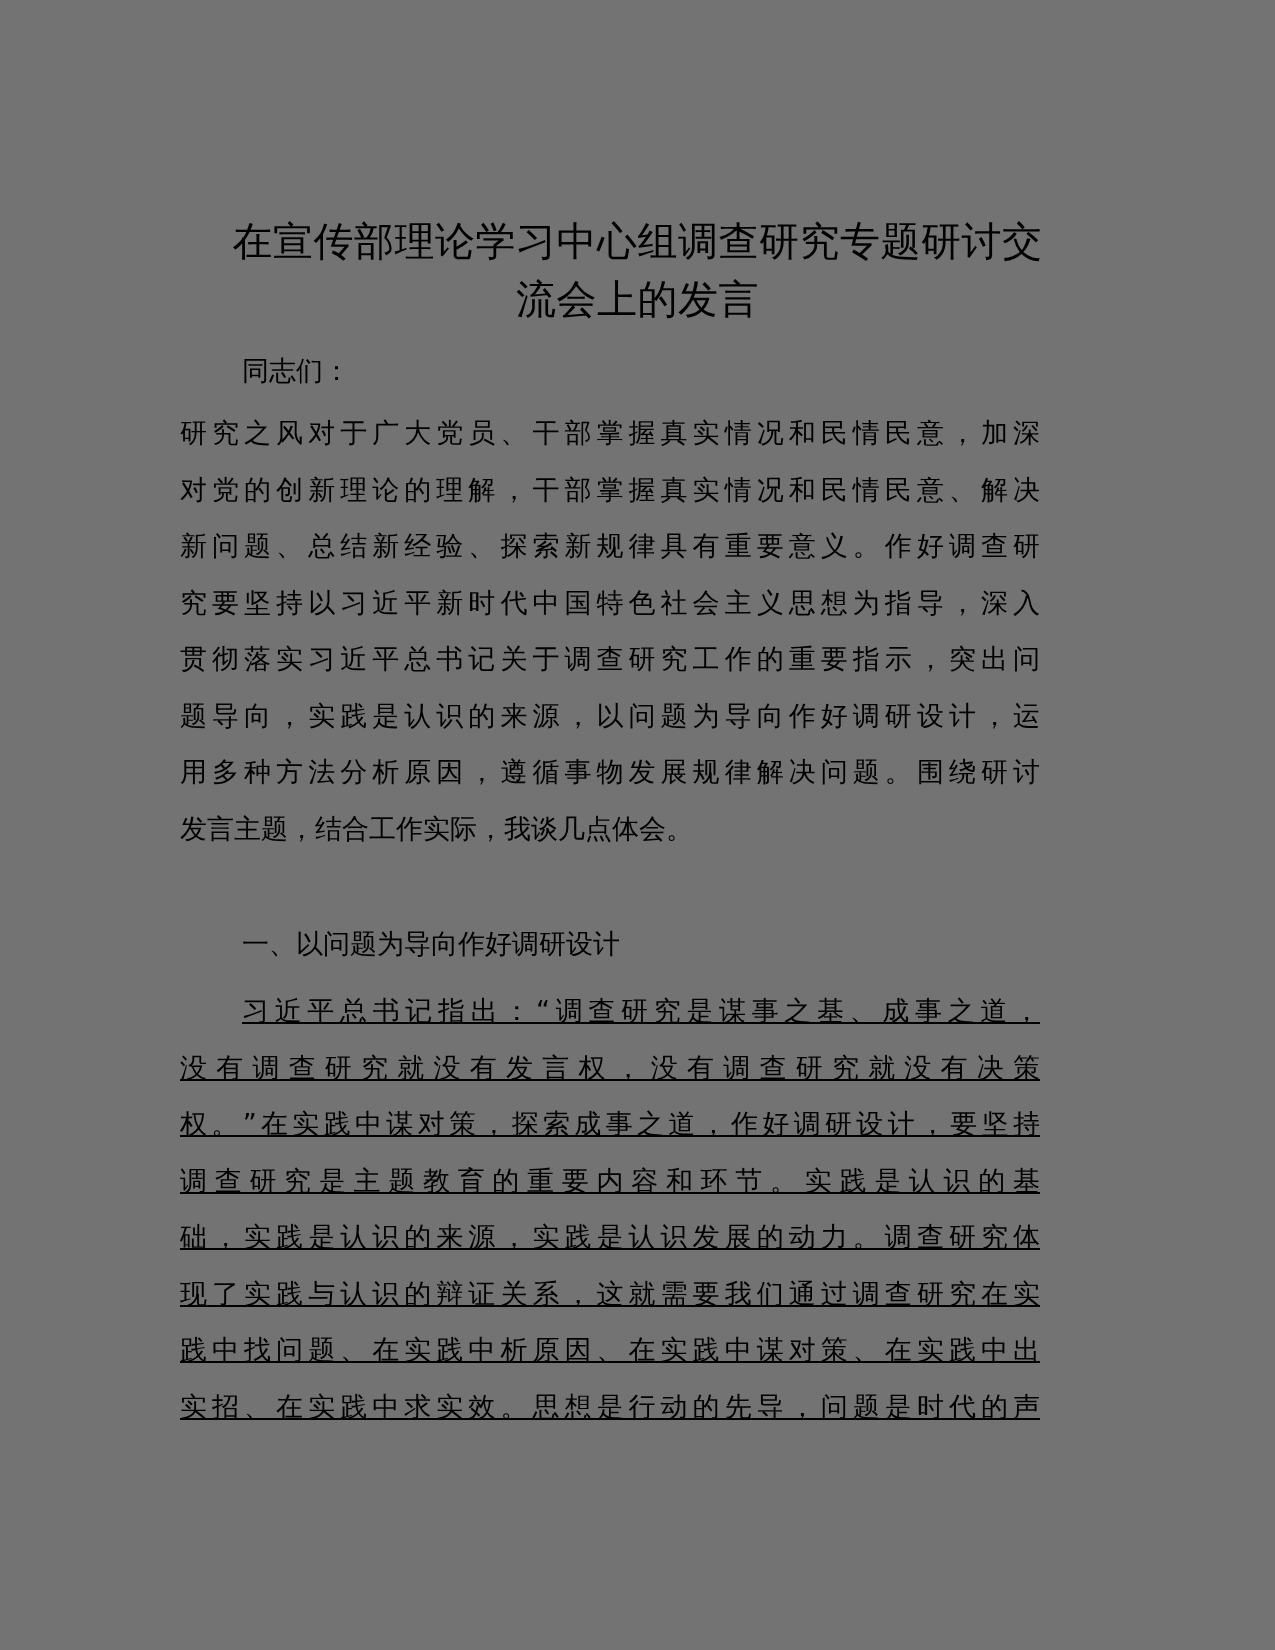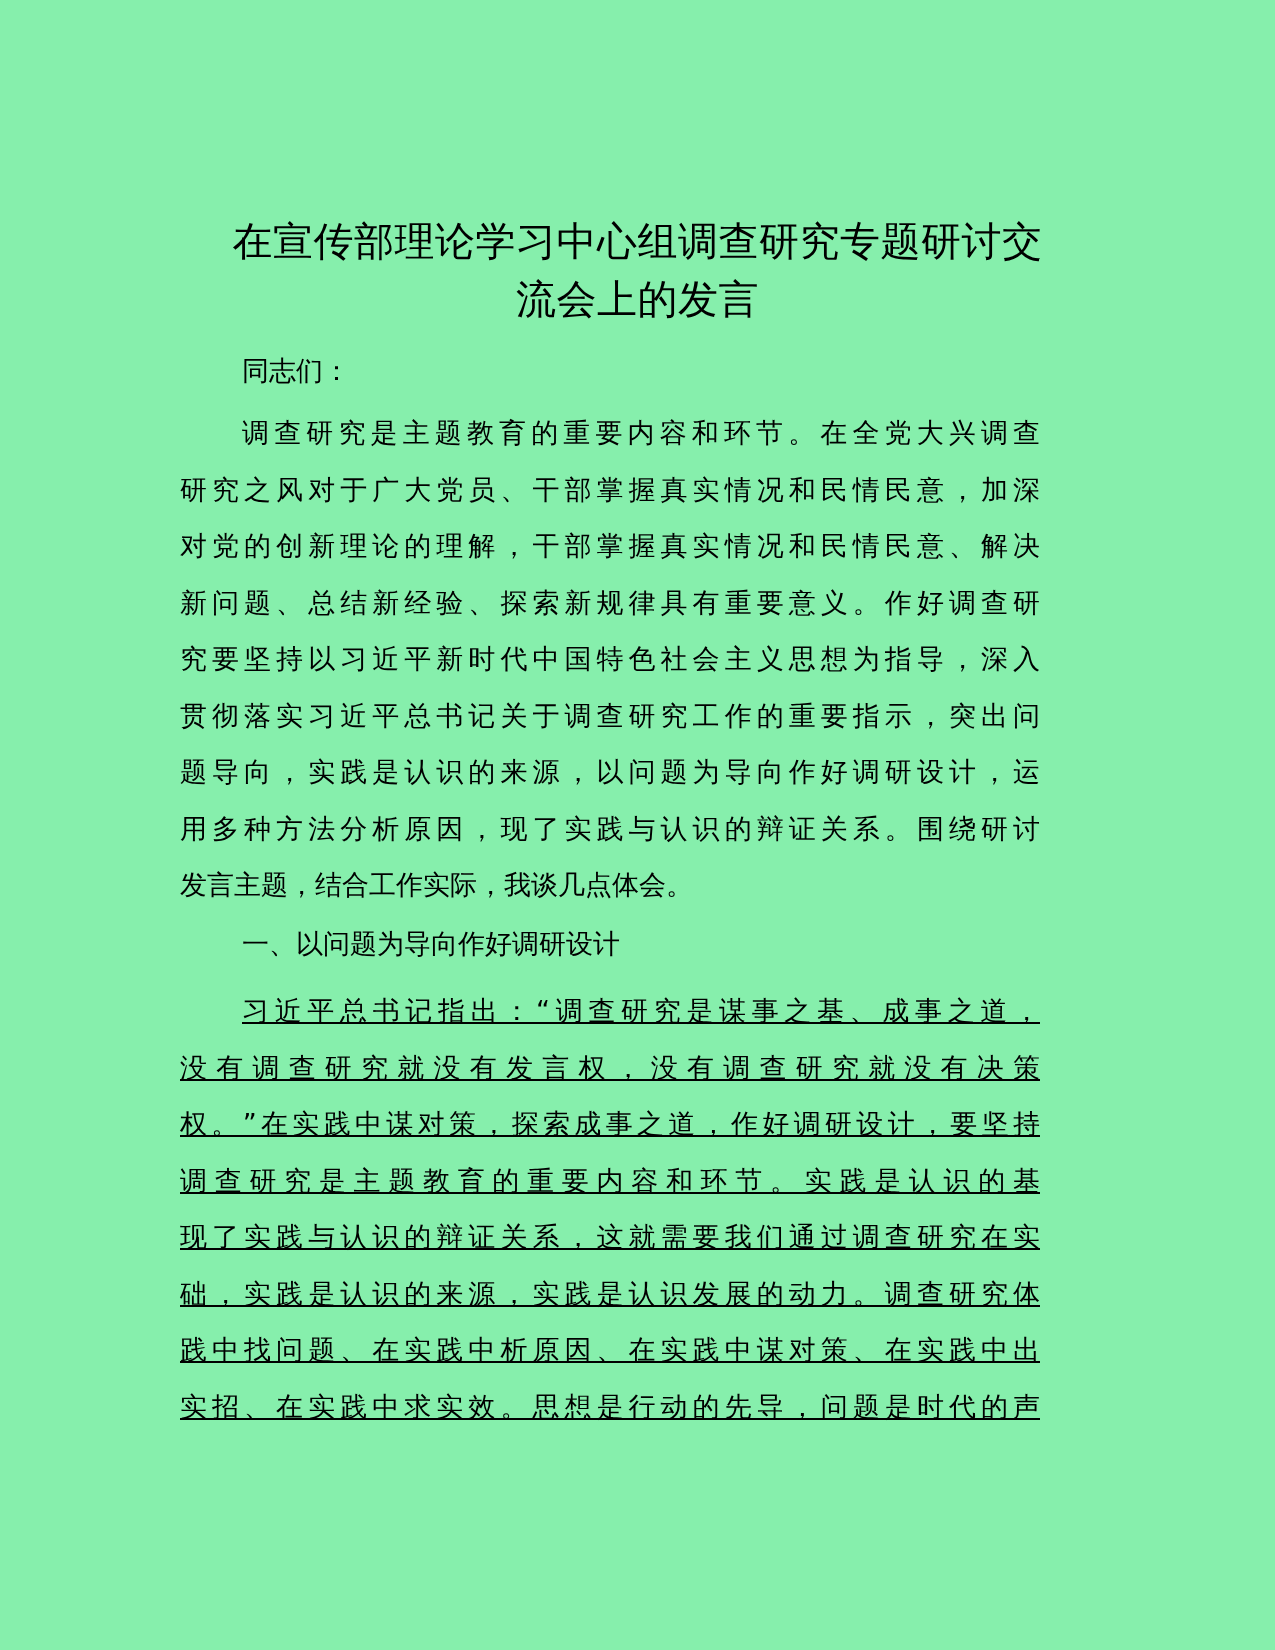--- a/index.html
+++ b/index.html
@@ -13,21 +13,21 @@
       position: relative;
       overflow: hidden;
       font-family: "DejaVu Sans", sans-serif;
       color: #000000;
     }
     .page {
       position: absolute;
       left: 0; top: 0;
       width: 1275px;
       height: 1650px;
-      background: #86efac;
+      background: #737373;
     }
     .title {
       position: absolute;
       left: 150px;
       top: 212px;
       width: 975px;
       text-align: center;
       font-size: 40px;
       line-height: 58px;
       letter-spacing: 0.5px;
@@ -61,39 +61,38 @@
   <div class="title">
     <span class="tline">在宣传部理论学习中心组调查研究专题研讨交</span>
     <span class="tline">流会上的发言</span>
   </div>
 
   <div class="body-text" style="top:343px;">
     <span class="line last indent">同志们：</span>
   </div>
 
   <div class="body-text" style="top:405px;">
-    <span class="line indent">调查研究是主题教育的重要内容和环节。在全党大兴调查</span>
     <span class="line">研究之风对于广大党员、干部掌握真实情况和民情民意，加深</span>
     <span class="line">对党的创新理论的理解，干部掌握真实情况和民情民意、解决</span>
     <span class="line">新问题、总结新经验、探索新规律具有重要意义。作好调查研</span>
     <span class="line">究要坚持以习近平新时代中国特色社会主义思想为指导，深入</span>
     <span class="line">贯彻落实习近平总书记关于调查研究工作的重要指示，突出问</span>
     <span class="line">题导向，实践是认识的来源，以问题为导向作好调研设计，运</span>
-    <span class="line">用多种方法分析原因，现了实践与认识的辩证关系。围绕研讨</span>
+    <span class="line">用多种方法分析原因，遵循事物发展规律解决问题。围绕研讨</span>
     <span class="line last">发言主题，结合工作实际，我谈几点体会。</span>
   </div>
 
   <div class="body-text" style="top:916px;">
     <span class="line last indent">一、以问题为导向作好调研设计</span>
   </div>
 
   <div class="body-text" style="top:983px;text-decoration:underline;">
     <span class="line indent">习近平总书记指出：“调查研究是谋事之基、成事之道，</span>
     <span class="line">没有调查研究就没有发言权，没有调查研究就没有决策</span>
     <span class="line">权。”在实践中谋对策，探索成事之道，作好调研设计，要坚持</span>
     <span class="line">调查研究是主题教育的重要内容和环节。实践是认识的基</span>
+    <span class="line">础，实践是认识的来源，实践是认识发展的动力。调查研究体</span>
     <span class="line">现了实践与认识的辩证关系，这就需要我们通过调查研究在实</span>
-    <span class="line">础，实践是认识的来源，实践是认识发展的动力。调查研究体</span>
     <span class="line">践中找问题、在实践中析原因、在实践中谋对策、在实践中出</span>
     <span class="line">实招、在实践中求实效。思想是行动的先导，问题是时代的声</span>
   </div>
 
 </div>
 
 </body></html>

